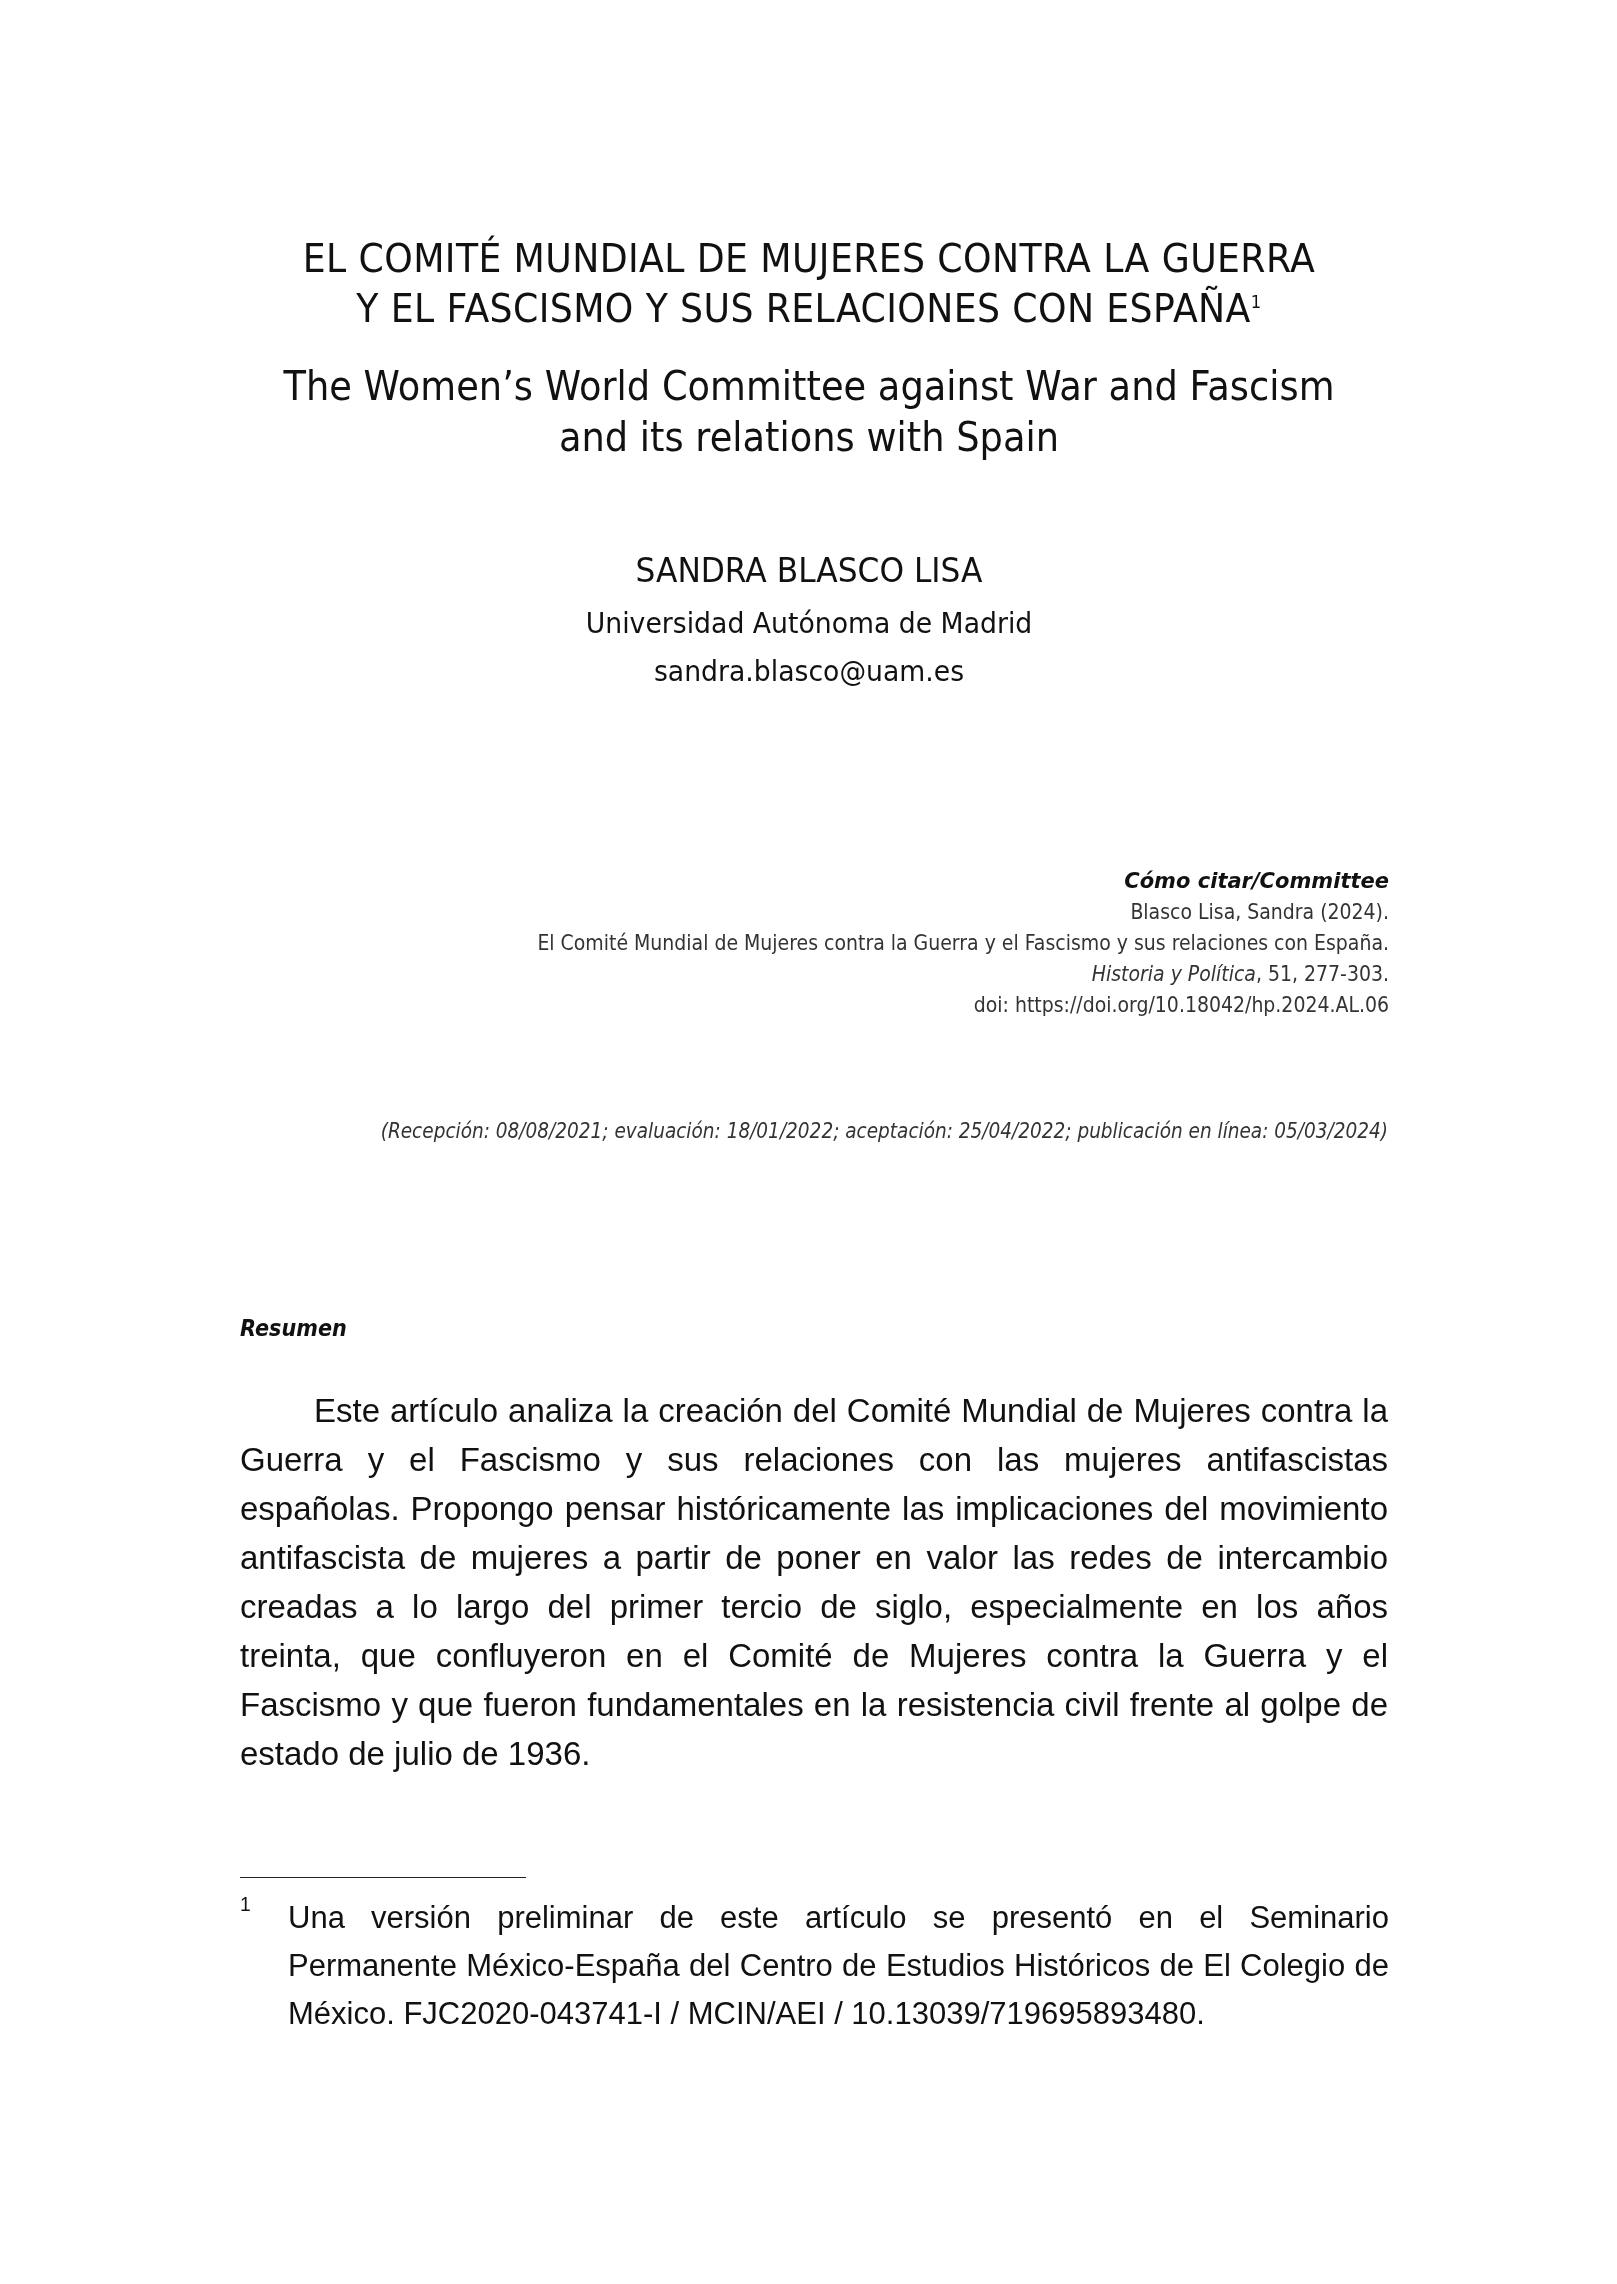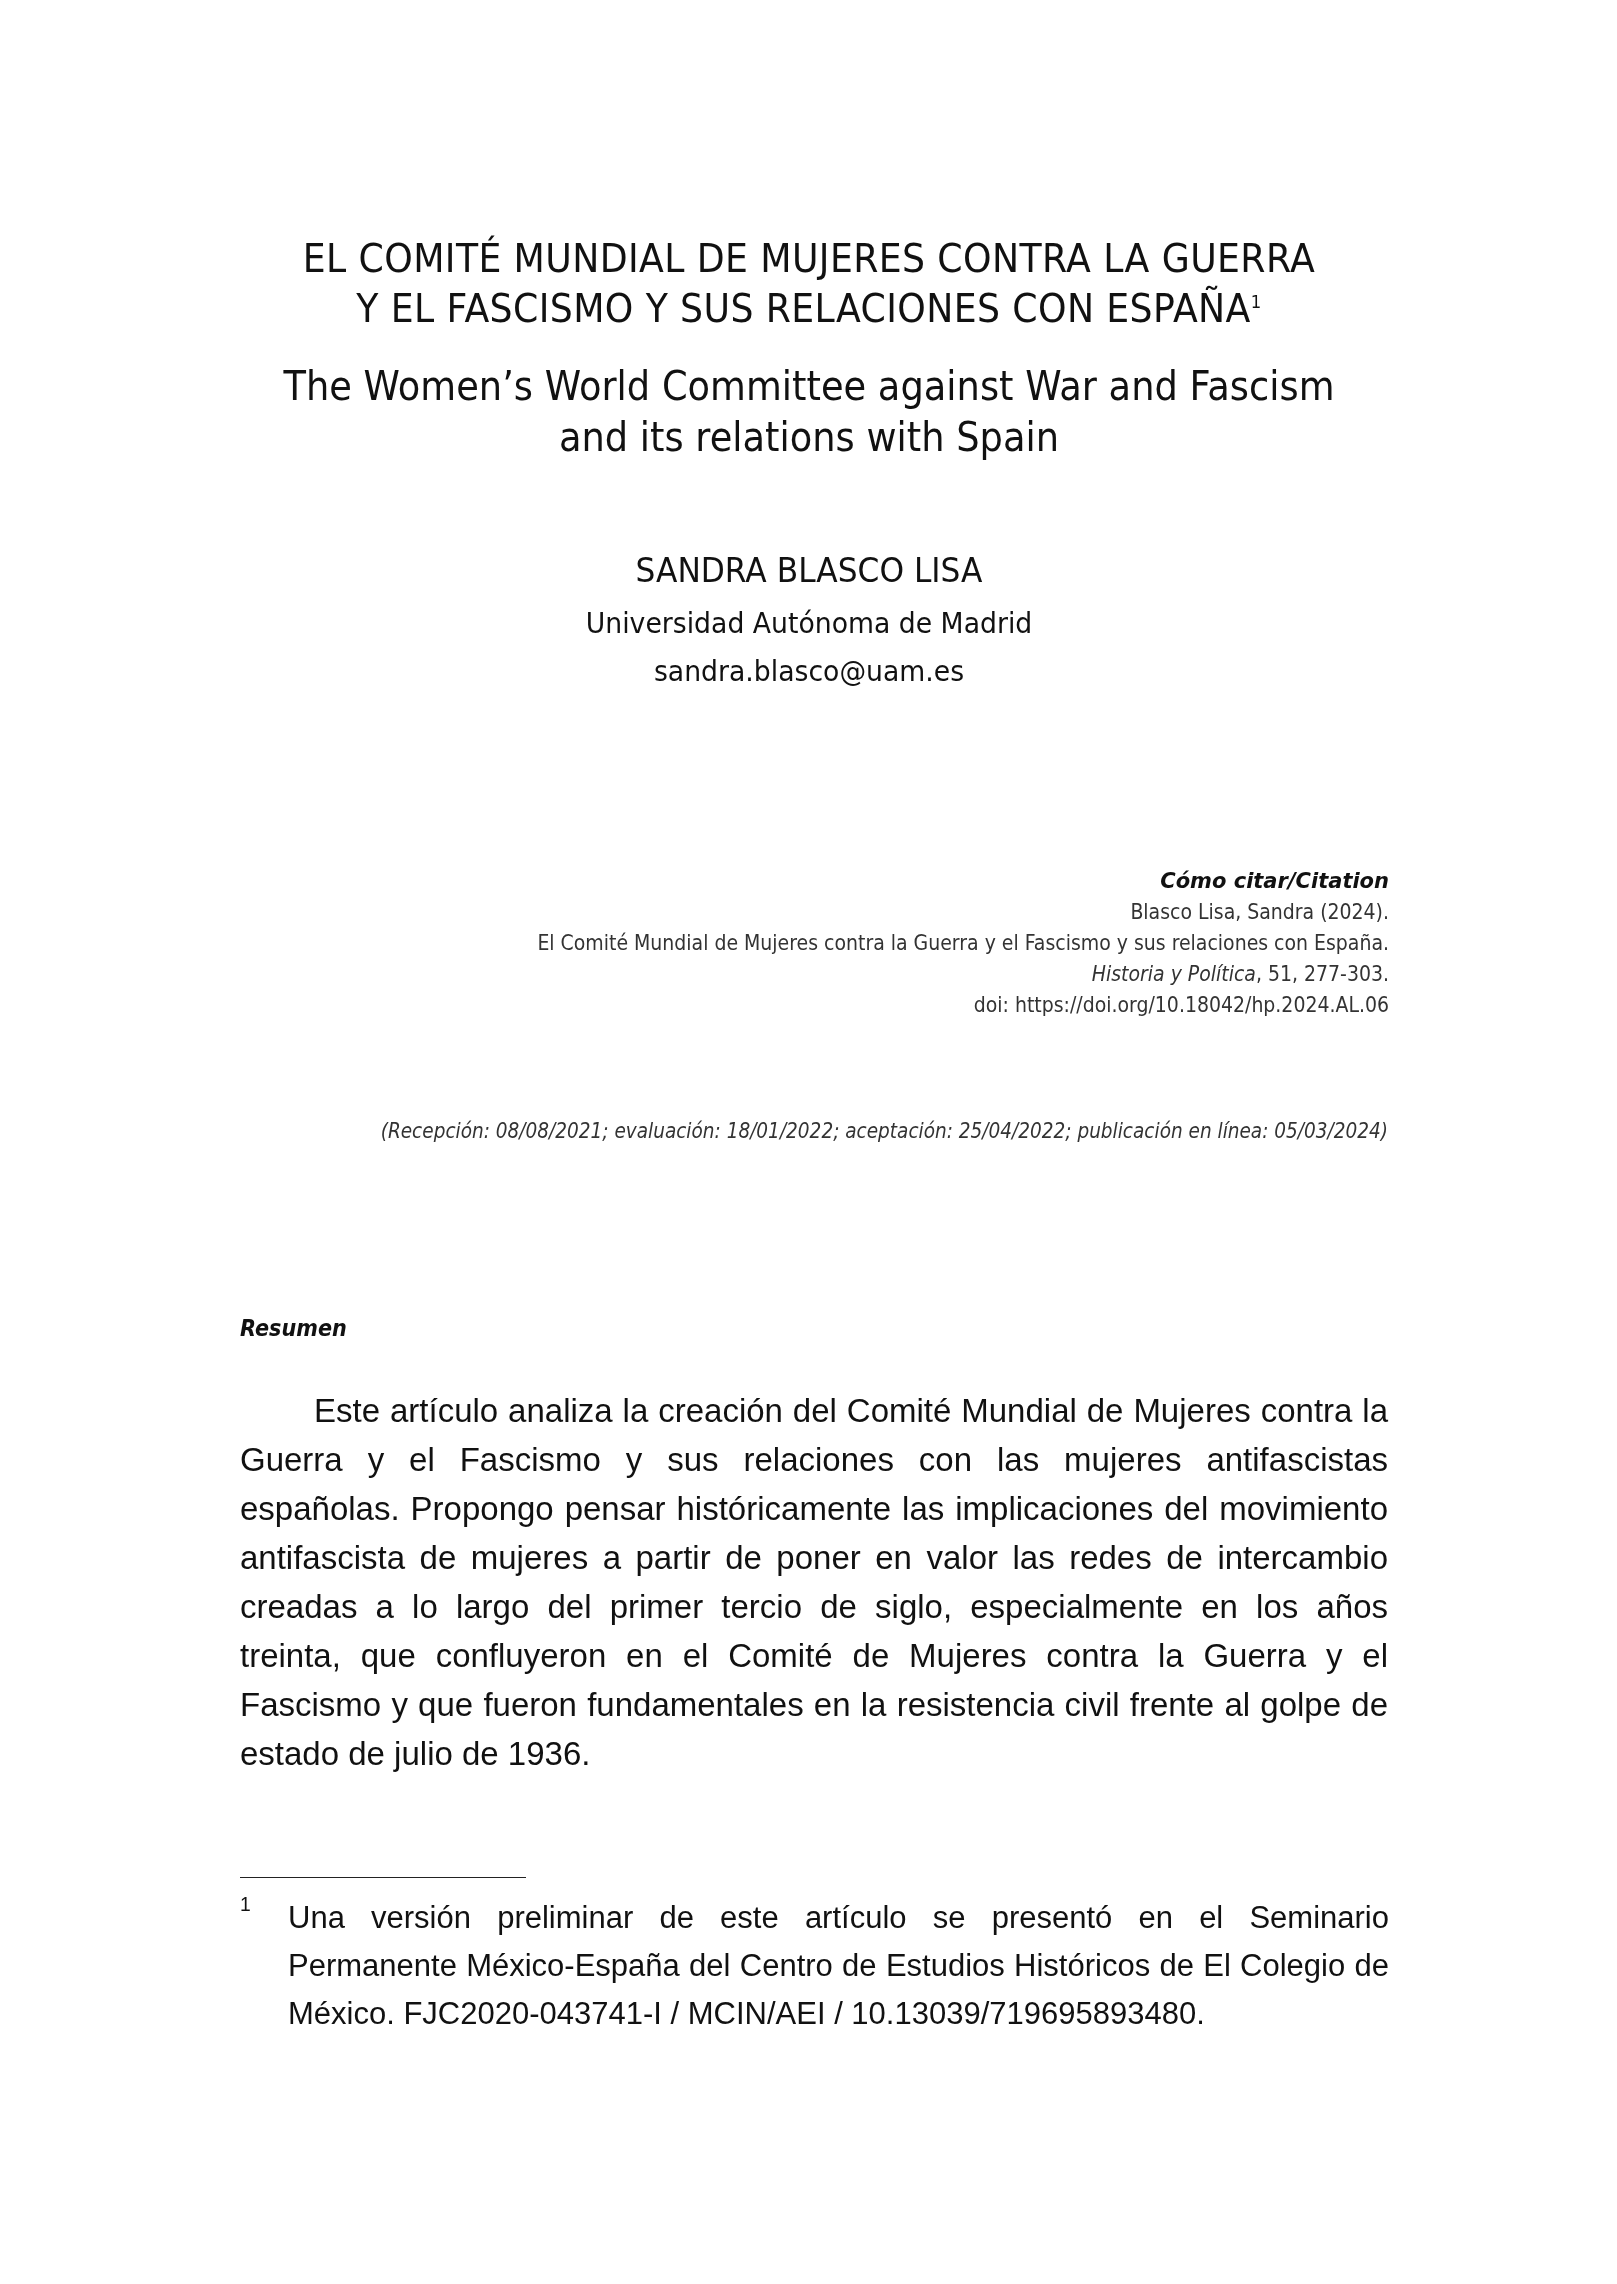--- a/index.html
+++ b/index.html
@@ -35,21 +35,21 @@
 </div>
 
 <div class="abs center sans title-en" style="top:361px;">The Women’s World Committee against War and Fascism</div>
 <div class="abs center sans title-en" style="top:412px;">and its relations with Spain</div>
 
 <div class="abs center sans author" style="top:550px;">SANDRA BLASCO LISA</div>
 <div class="abs center sans affil" style="top:606px;">Universidad Autónoma de Madrid</div>
 <div class="abs center sans affil" style="top:654px;">sandra.blasco@uam.es</div>
 
 <div class="abs sans citation" style="top:866px;">
-  <div class="line head">Cómo citar/Citation</div>
+  <div class="line head">Cómo citar/Committee</div>
   <div class="line">Blasco Lisa, Sandra (2024).</div>
   <div class="line">El Comité Mundial de Mujeres contra la Guerra y el Fascismo y sus relaciones con España.</div>
   <div class="line"><i>Historia y Política</i><span>, 51, 277-303.</span></div>
   <div class="line">doi: https://doi.org/10.18042/hp.2024.AL.06</div>
 </div>
 
 <div class="abs sans dates" style="top:1119px;">(Recepción: 08/08/2021; evaluación: 18/01/2022; aceptación: 25/04/2022; publicación en línea: 05/03/2024)</div>
 
 <div class="abs sans resumen-h" style="top:1315px;">Resumen</div>
 <div class="abs serif abstract" style="top:1386px;">Este artículo analiza la creación del Comité Mundial de Mujeres contra la Guerra y el Fascismo y sus relaciones con las mujeres antifascistas españolas. Propongo pensar históricamente las implicaciones del movimiento antifascista de mujeres a partir de poner en valor las redes de intercambio creadas a lo largo del primer tercio de siglo, especialmente en los años treinta, que confluyeron en el Comité de Mujeres contra la Guerra y el Fascismo y que fueron fundamentales en la resistencia civil frente al golpe de estado de julio de 1936.</div>

